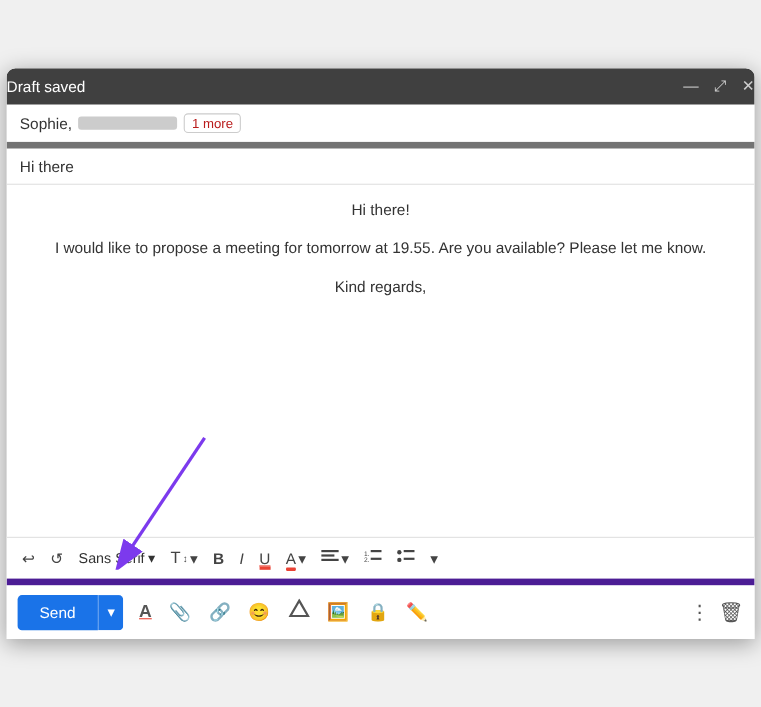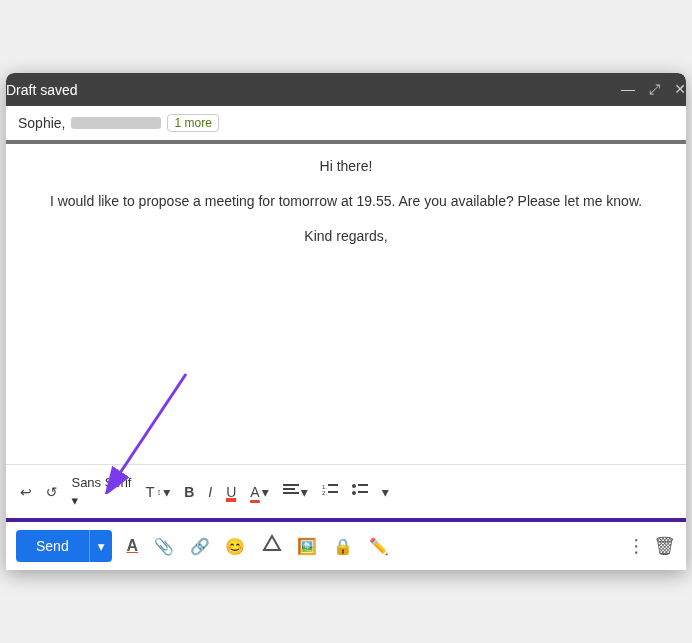--- a/index.html
+++ b/index.html
@@ -36,21 +36,21 @@
     }
 
     .title-bar-controls span {
       cursor: pointer;
       font-size: 14px;
       color: #ccc;
     }
 
     .to-field {
       padding: 8px 12px;
-      border-bottom: 4px solid #737373;
+      border-bottom: 6px solid #737373;
       display: flex;
       align-items: center;
       font-size: 14px;
       color: #333;
     }
 
     .recipient-email-blur {
       background: #ccc;
       width: 90px;
       height: 12px;
@@ -58,21 +58,21 @@
       display: inline-block;
       margin: 0 6px;
       vertical-align: middle;
     }
 
     .more-badge {
       border: 1px solid #ccc;
       border-radius: 4px;
       padding: 1px 6px;
       font-size: 12px;
-      color: #4d7c0f;
+      color: #b91c1c;
       cursor: pointer;
     }
 
     .subject-field {
       padding: 8px 12px;
       border-bottom: 1px solid #e0e0e0;
       font-size: 14px;
       color: #333;
     }
 
@@ -125,28 +125,27 @@
 
     .toolbar-font {
       display: flex;
       align-items: flex-start;
       gap: 3px;
       font-size: 13px;
       color: #333;
       cursor: pointer;
       padding: 4px 6px;
       border-radius: 3px;
-      flex-direction: column;
     }
 
     .toolbar-bold { font-weight: bold; }
     .toolbar-italic { font-style: italic; }
 
     .send-bar {
-      border-top: 4px solid #4c1d95;
+      border-top: 6px solid #4c1d95;
       padding: 8px 10px;
       display: flex;
       align-items: center;
       gap: 8px;
       background: #fff;
     }
 
     .send-btn-group {
       display: flex;
       align-items: stretch;
@@ -223,20 +222,23 @@
       <span>✕</span>
     </div>
   </div>
 
   <div class="to-field">
     <span>Sophie,</span>
     <span class="recipient-email-blur"></span>
     <span class="more-badge">1 more</span>
   </div>
 
+  <div class="subject-field">
+    <span>Hi there</span>
+  </div>
 
   <div class="email-body">
     <p>Hi there!</p>
     <p>I would like to propose a meeting for tomorrow at 19.55. Are you available? Please let me know.</p>
     <p>Kind regards,</p>
 
     <svg class="arrow-overlay" viewBox="0 0 120 130" xmlns="http://www.w3.org/2000/svg">
       <defs>
         <marker id="arrowhead" markerWidth="10" markerHeight="7" refX="3" refY="3.5" orient="auto">
           <polygon points="0 0, 10 3.5, 0 7" fill="#7c3aed"></polygon>

